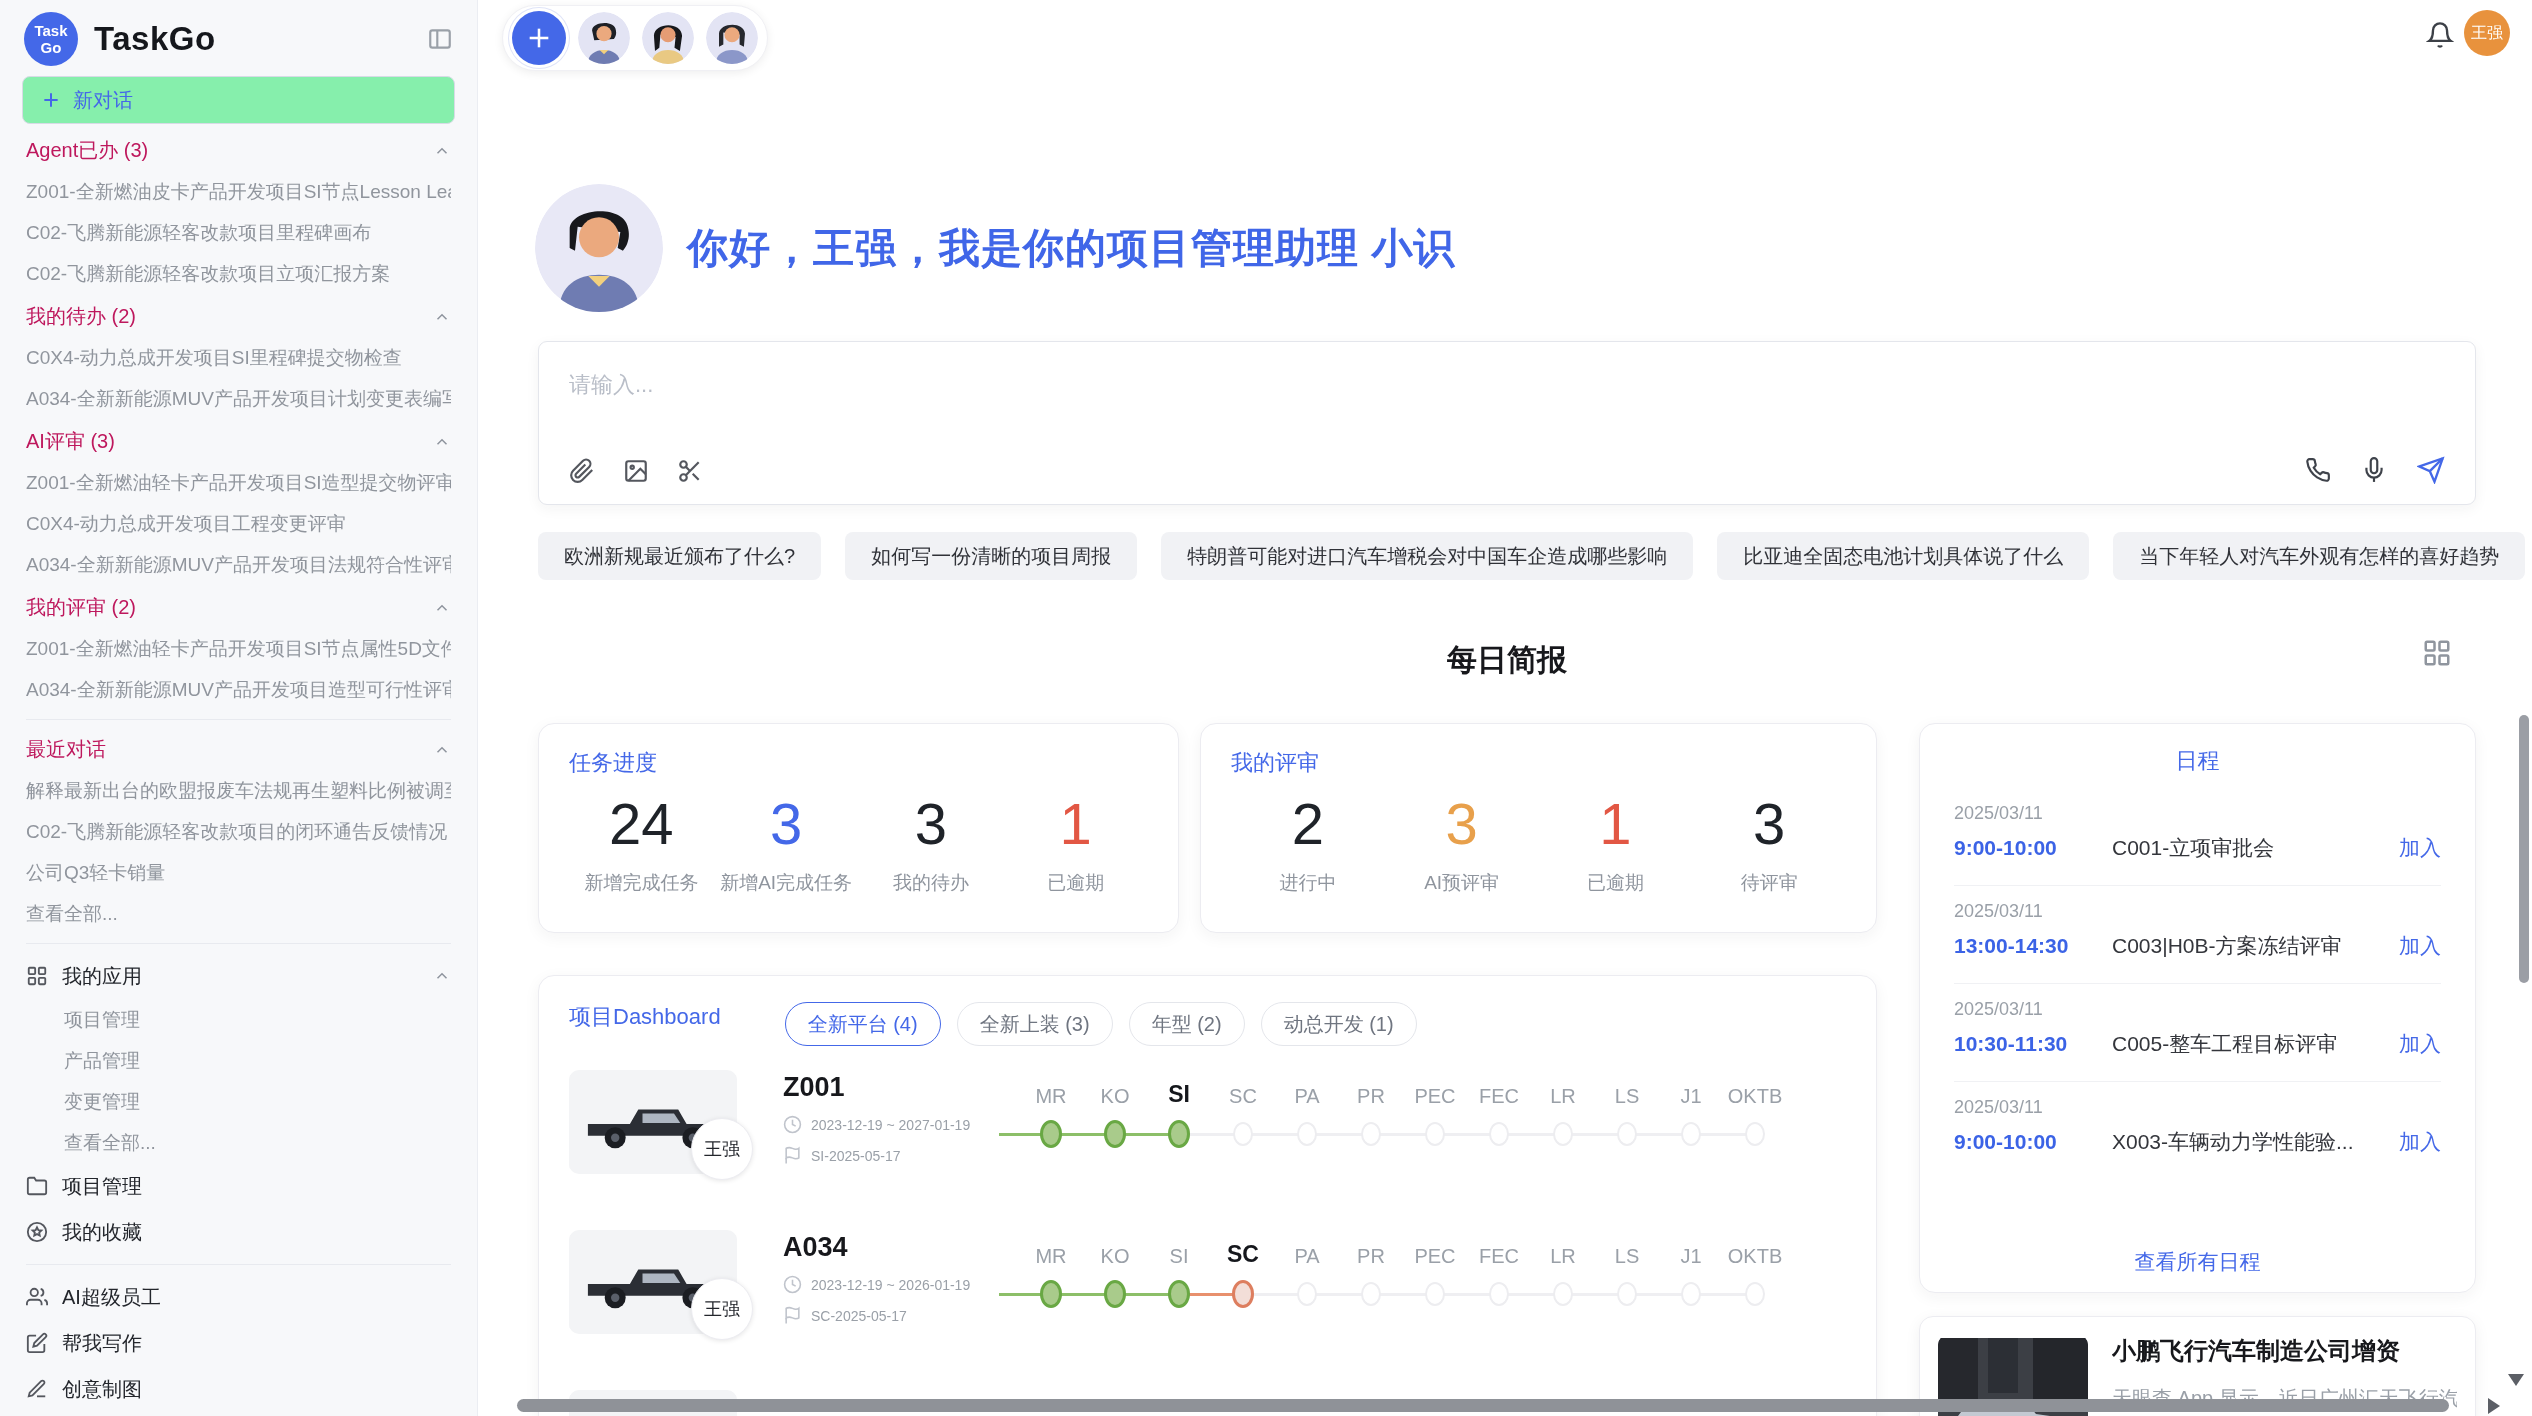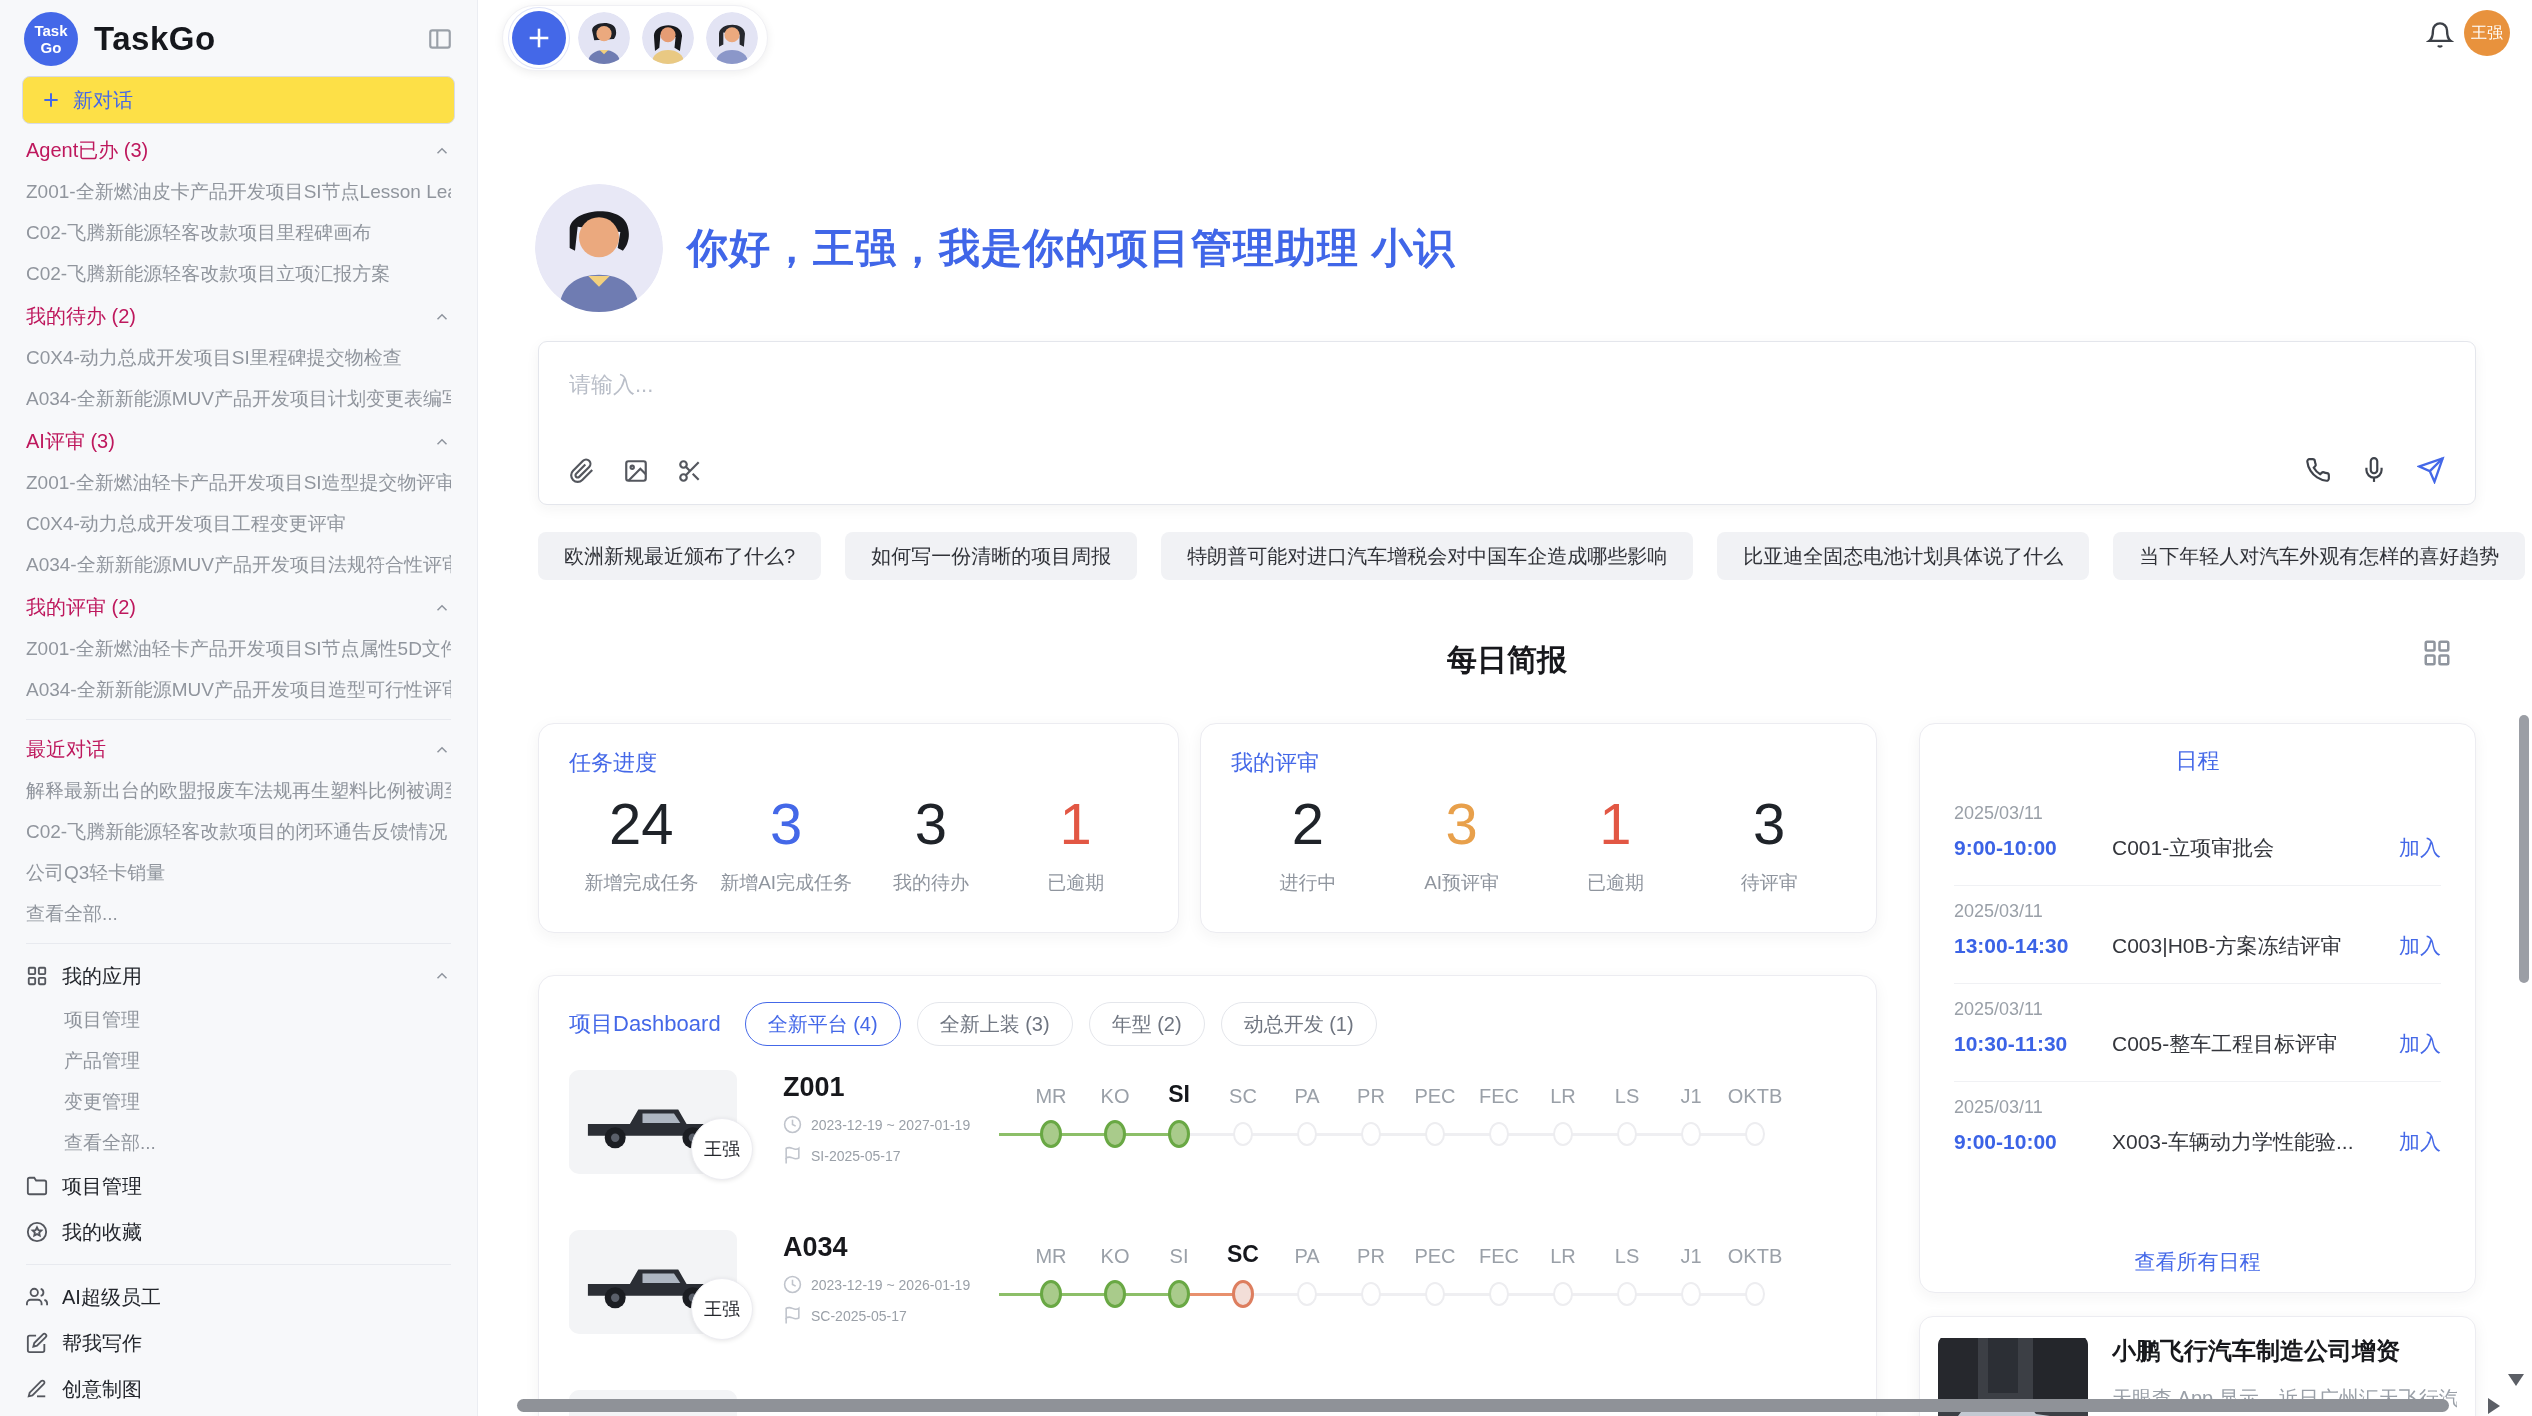--- a/index.html
+++ b/index.html
@@ -8,21 +8,21 @@
 
   
   .sidebar { position:absolute; left:0; top:0; width:478px; height:1416px;
     background:#f7f8fa; border-right:1px solid #ebedf2; overflow:hidden; }
   .logo-row { display:flex; align-items:center; padding:12px 24px 6px; height:72px; }
   .logo-circle { width:54px; height:54px; border-radius:50%; background:#4468e8; color:#fff;
     display:flex; flex-direction:column; align-items:center; justify-content:center;
     font-size:15px; line-height:17px; font-weight:700; }
   .app-title { font-size:33px; font-weight:700; color:#15171c; margin-left:16px; letter-spacing:.5px; }
   .collapse-btn { margin-left:auto; color:#9aa0a8; display:flex; cursor:pointer; }
-  .newchat { margin:4px 22px 6px; height:48px; border:1px solid #d8dbe6; background:#fde047;
+  .newchat { margin:4px 22px 6px; height:48px; border:1px solid #d8dbe6; background:#86efac;
     border-radius:8px; display:flex; align-items:center; padding:16px 18px; gap:12px;
     color:#4468e8; font-size:20px; cursor:pointer; }
   .nav { padding:0 26px; }
   .nav-header { display:flex; align-items:center; height:41px; color:#be185d; font-size:20px; margin-top:2px; }
   .nav-header .chev { margin-left:auto; color:#8f959e; display:flex; }
   .nav-item { height:41px; line-height:41px; color:#90959d; font-size:19px;
     white-space:nowrap; overflow:hidden; cursor:pointer; }
   .sb-divider { height:1px; background:#e8eaef; margin:9px 0; }
   .app-row { display:flex; align-items:center; height:46px; color:#23262c; font-size:20px; gap:14px; cursor:pointer; }
   .app-row .chev { margin-left:auto; color:#8f959e; display:flex; }
@@ -73,21 +73,21 @@
   .stat-card-title { font-size:22px; color:#4468e8; }
   .stat-row { display:flex; margin-top:14px; }
   .stat { flex:1; text-align:center; }
   .stat-value { font-size:58px; font-weight:500; color:#1f2329; line-height:64px; }
   .stat-label { font-size:19px; color:#8f959e; margin-top:14px; }
 
   
   .dash-card { position:absolute; left:60px; top:975px; width:1339px; height:520px;
     background:#fff; border:1px solid #ececf1; border-radius:16px;
     box-shadow:0 4px 16px rgba(31,35,41,.05); padding:26px 30px; overflow:hidden; }
-  .dash-head { display:flex; align-items:center; gap:24px; }
+  .dash-head { display:flex; gap:64px; }
   .dash-title { font-size:22px; color:#4468e8; }
   .tabs { display:flex; gap:16px; }
   .tab { height:44px; line-height:42px; padding:0 22px; border-radius:22px; border:1px solid #e4e6eb;
     color:#6f7580; font-size:20px; background:#fff; cursor:pointer; white-space:nowrap; }
   .tab.active { border-color:#4468e8; color:#4468e8; }
   .proj-rows { margin-top:24px; }
   .proj-row { position:relative; display:flex; align-items:flex-start; height:120px; margin-bottom:40px; }
   .proj-img { width:168px; height:104px; border-radius:10px; overflow:hidden; background:#f3f4f6; flex:none; }
   .proj-img svg { display:block; width:100%; height:100%; }
   .owner-badge { position:absolute; left:122px; top:48px; width:62px; height:62px; border-radius:50%;

